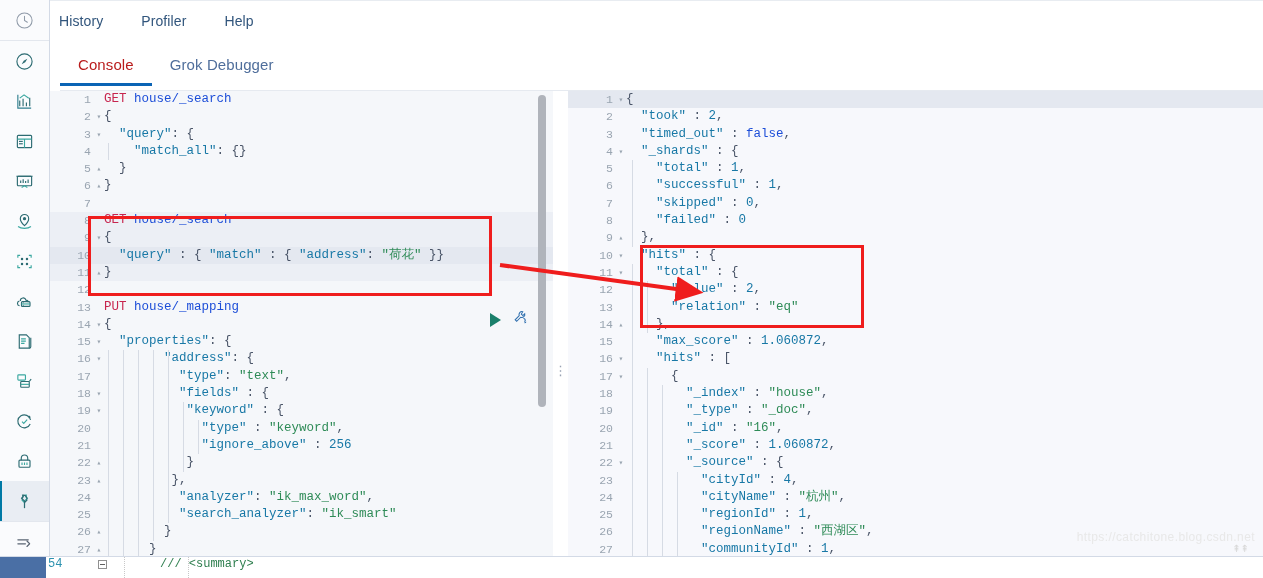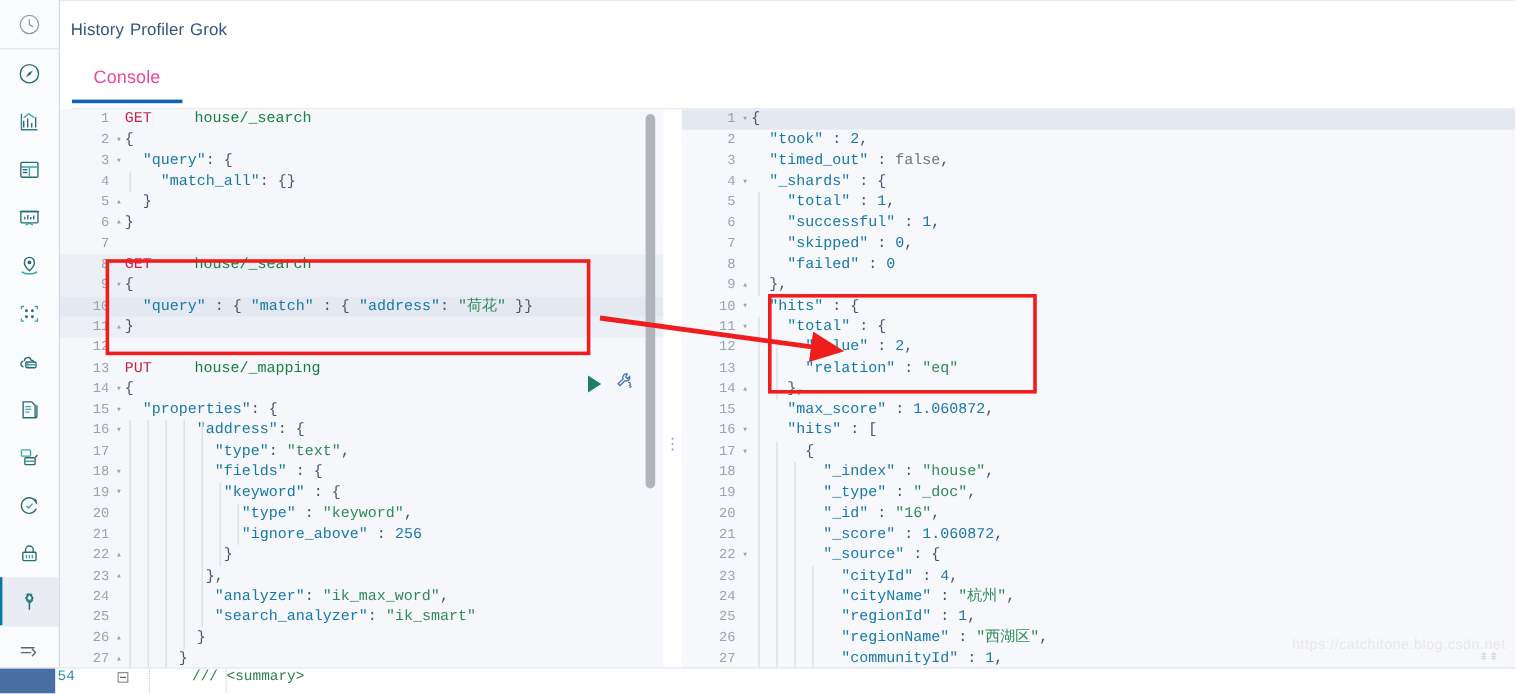--- a/index.html
+++ b/index.html
@@ -75,41 +75,41 @@
   .content {
     position: absolute; left: 50px; top: 0; right: 0; height: 557px;
     background: #ffffff;
   }
   .topbar-line {
     position: absolute; left: 0; top: 0; width: 100%; height: 1px; background: #e8ecf1;
   }
 
   
   .menurow {
-    position: absolute; left: 0; top: 16px; height: 40px;
-    display: flex; align-items: flex-start; padding-left: 9px; gap: 5px;
+    position: absolute; left: 0; top: 1px; height: 40px;
+    display: flex; align-items: center; padding-left: 9px; gap: 38px;
   }
   .menurow a {
     font-size: 14px; color: #31557c; text-decoration: none; cursor: pointer;
     letter-spacing: .1px;
   }
 
   
   .tabrow {
     position: absolute; left: 0; top: 44px; width: 100%; height: 47px;
   }
   .tabs {
     position: absolute; left: 10px; top: 0; display: flex; gap: 0;
   }
   .tab {
     padding: 12px 18px 13px 18px;
     font-size: 15px; color: #4f6e9b; cursor: pointer; position: relative;
     letter-spacing: .1px;
   }
-  .tab.sel { color: #ec4899; font-weight: 400; }
+  .tab.sel { color: #b91c1c; font-weight: 400; }
   .tab.sel:after {
     content: ""; position: absolute; left: 0px; right: 0px; bottom: 0; height: 3px; background: #0b64b5;
   }
   .tabrow-underline {
     position: absolute; left: 10px; right: 0; bottom: 0; height: 1px; background: #e6eaf0;
   }
 
   
   .panes {
     position: absolute; left: 0; top: 91px; right: 0; bottom: 0;
@@ -142,25 +142,25 @@
   }
   .pane.right .gut { width: 48px; flex: 0 0 48px; }
   .fold {
     width: 10px; flex: 0 0 10px; color: #9aa5b1; font-size: 8px; line-height: 17.3px;
     text-align: center; user-select: none;
   }
   .src { flex: 1 1 auto; line-height: 17.3px; color: #0c7b93; }
 
   
   .k-method { color: #c7254e; }
-  .k-url    { color: #15803d; margin-left: 28px; }
+  .k-url    { color: #1d4ed8; }
   .k-key    { color: #1878a6; }
   .k-str    { color: #2e8b57; }
   .k-num    { color: #1878a6; }
-  .k-bool   { color: #737373; }
+  .k-bool   { color: #1d4ed8; }
   .k-punc   { color: #4a5568; }
   .k-plain  { color: #3e4c59; }
 
   .hl-req  { background: #eceff5; }
   .hl-cur  { background: #e4e8f0; }
 
   
   .guide {
     position: absolute; top: 0; height: 17.3px; width: 0;
     border-left: 1px solid #d6dbe4;
@@ -374,26 +374,27 @@
         </span>
       </div>
     </nav>
 
     <div class="content">
       <div class="topbar-line"></div>
 
       <div class="menurow">
         <a>History</a>
         <a>Profiler</a>
-        <a>Grok</a>
+        <a>Help</a>
       </div>
 
       <div class="tabrow">
         <div class="tabs">
           <div class="tab sel">Console</div>
+          <div class="tab">Grok Debugger</div>
         </div>
         <div class="tabrow-underline"></div>
       </div>
 
       <div class="panes">
 
         <div class="pane left">
           <div class="pane-inner">
             <div class="code" id="left-code"><div class="ln"><div class="gut">1</div><div class="fold"></div><div class="src"><span class="k-method">GET </span><span class="k-url">house/_search</span></div></div><div class="ln"><div class="gut">2</div><div class="fold">▾</div><div class="src"><span class="k-punc">{</span></div></div><div class="ln"><div class="gut">3</div><div class="fold">▾</div><div class="src"><span class="k-key">  "query"</span><span class="k-punc">: {</span></div></div><div class="ln"><div class="gut">4</div><div class="fold"></div><div class="src"><span class="k-key">    "match_all"</span><span class="k-punc">: {}</span></div><div class="guide" style="left: 58px;"></div></div><div class="ln"><div class="gut">5</div><div class="fold">▴</div><div class="src"><span class="k-punc">  }</span></div></div><div class="ln"><div class="gut">6</div><div class="fold">▴</div><div class="src"><span class="k-punc">}</span></div></div><div class="ln"><div class="gut">7</div><div class="fold"></div><div class="src"><span class="k-plain"></span></div></div><div class="ln hl-req"><div class="gut">8</div><div class="fold"></div><div class="src"><span class="k-method">GET </span><span class="k-url">house/_search</span></div></div><div class="ln hl-req"><div class="gut">9</div><div class="fold">▾</div><div class="src"><span class="k-punc">{</span></div></div><div class="ln hl-cur"><div class="gut">10</div><div class="fold"></div><div class="src"><span class="k-key">  "query"</span><span class="k-punc"> : { </span><span class="k-key">"match"</span><span class="k-punc"> : { </span><span class="k-key">"address"</span><span class="k-punc">: </span><span class="k-str">"荷花"</span><span class="k-punc"> }}</span></div></div><div class="ln hl-req"><div class="gut">11</div><div class="fold">▴</div><div class="src"><span class="k-punc">}</span></div></div><div class="ln"><div class="gut">12</div><div class="fold"></div><div class="src"><span class="k-plain"></span></div></div><div class="ln"><div class="gut">13</div><div class="fold"></div><div class="src"><span class="k-method">PUT </span><span class="k-url">house/_mapping</span></div></div><div class="ln"><div class="gut">14</div><div class="fold">▾</div><div class="src"><span class="k-punc">{</span></div></div><div class="ln"><div class="gut">15</div><div class="fold">▾</div><div class="src"><span class="k-key">  "properties"</span><span class="k-punc">: {</span></div></div><div class="ln"><div class="gut">16</div><div class="fold">▾</div><div class="src"><span class="k-key">        "address"</span><span class="k-punc">: {</span></div><div class="guide" style="left: 58px;"></div><div class="guide" style="left: 73px;"></div><div class="guide" style="left: 88px;"></div><div class="guide" style="left: 103px;"></div><div class="guide" style="left: 118px;"></div></div><div class="ln"><div class="gut">17</div><div class="fold"></div><div class="src"><span class="k-key">          "type"</span><span class="k-punc">: </span><span class="k-str">"text"</span><span class="k-punc">,</span></div><div class="guide" style="left: 58px;"></div><div class="guide" style="left: 73px;"></div><div class="guide" style="left: 88px;"></div><div class="guide" style="left: 103px;"></div><div class="guide" style="left: 118px;"></div></div><div class="ln"><div class="gut">18</div><div class="fold">▾</div><div class="src"><span class="k-key">          "fields"</span><span class="k-punc"> : {</span></div><div class="guide" style="left: 58px;"></div><div class="guide" style="left: 73px;"></div><div class="guide" style="left: 88px;"></div><div class="guide" style="left: 103px;"></div><div class="guide" style="left: 118px;"></div></div><div class="ln"><div class="gut">19</div><div class="fold">▾</div><div class="src"><span class="k-key">           "keyword"</span><span class="k-punc"> : {</span></div><div class="guide" style="left: 58px;"></div><div class="guide" style="left: 73px;"></div><div class="guide" style="left: 88px;"></div><div class="guide" style="left: 103px;"></div><div class="guide" style="left: 118px;"></div><div class="guide" style="left: 133px;"></div></div><div class="ln"><div class="gut">20</div><div class="fold"></div><div class="src"><span class="k-key">             "type"</span><span class="k-punc"> : </span><span class="k-str">"keyword"</span><span class="k-punc">,</span></div><div class="guide" style="left: 58px;"></div><div class="guide" style="left: 73px;"></div><div class="guide" style="left: 88px;"></div><div class="guide" style="left: 103px;"></div><div class="guide" style="left: 118px;"></div><div class="guide" style="left: 133px;"></div><div class="guide" style="left: 148px;"></div></div><div class="ln"><div class="gut">21</div><div class="fold"></div><div class="src"><span class="k-key">             "ignore_above"</span><span class="k-punc"> : </span><span class="k-num">256</span></div><div class="guide" style="left: 58px;"></div><div class="guide" style="left: 73px;"></div><div class="guide" style="left: 88px;"></div><div class="guide" style="left: 103px;"></div><div class="guide" style="left: 118px;"></div><div class="guide" style="left: 133px;"></div><div class="guide" style="left: 148px;"></div></div><div class="ln"><div class="gut">22</div><div class="fold">▴</div><div class="src"><span class="k-punc">           }</span></div><div class="guide" style="left: 58px;"></div><div class="guide" style="left: 73px;"></div><div class="guide" style="left: 88px;"></div><div class="guide" style="left: 103px;"></div><div class="guide" style="left: 118px;"></div><div class="guide" style="left: 133px;"></div></div><div class="ln"><div class="gut">23</div><div class="fold">▴</div><div class="src"><span class="k-punc">         },</span></div><div class="guide" style="left: 58px;"></div><div class="guide" style="left: 73px;"></div><div class="guide" style="left: 88px;"></div><div class="guide" style="left: 103px;"></div><div class="guide" style="left: 118px;"></div></div><div class="ln"><div class="gut">24</div><div class="fold"></div><div class="src"><span class="k-key">          "analyzer"</span><span class="k-punc">: </span><span class="k-str">"ik_max_word"</span><span class="k-punc">,</span></div><div class="guide" style="left: 58px;"></div><div class="guide" style="left: 73px;"></div><div class="guide" style="left: 88px;"></div><div class="guide" style="left: 103px;"></div><div class="guide" style="left: 118px;"></div></div><div class="ln"><div class="gut">25</div><div class="fold"></div><div class="src"><span class="k-key">          "search_analyzer"</span><span class="k-punc">: </span><span class="k-str">"ik_smart"</span></div><div class="guide" style="left: 58px;"></div><div class="guide" style="left: 73px;"></div><div class="guide" style="left: 88px;"></div><div class="guide" style="left: 103px;"></div><div class="guide" style="left: 118px;"></div></div><div class="ln"><div class="gut">26</div><div class="fold">▴</div><div class="src"><span class="k-punc">        }</span></div><div class="guide" style="left: 58px;"></div><div class="guide" style="left: 73px;"></div><div class="guide" style="left: 88px;"></div><div class="guide" style="left: 103px;"></div></div><div class="ln"><div class="gut">27</div><div class="fold">▴</div><div class="src"><span class="k-punc">      }</span></div><div class="guide" style="left: 58px;"></div><div class="guide" style="left: 73px;"></div><div class="guide" style="left: 88px;"></div></div></div>
             <div class="runbtn" title="Click to send request"></div>

